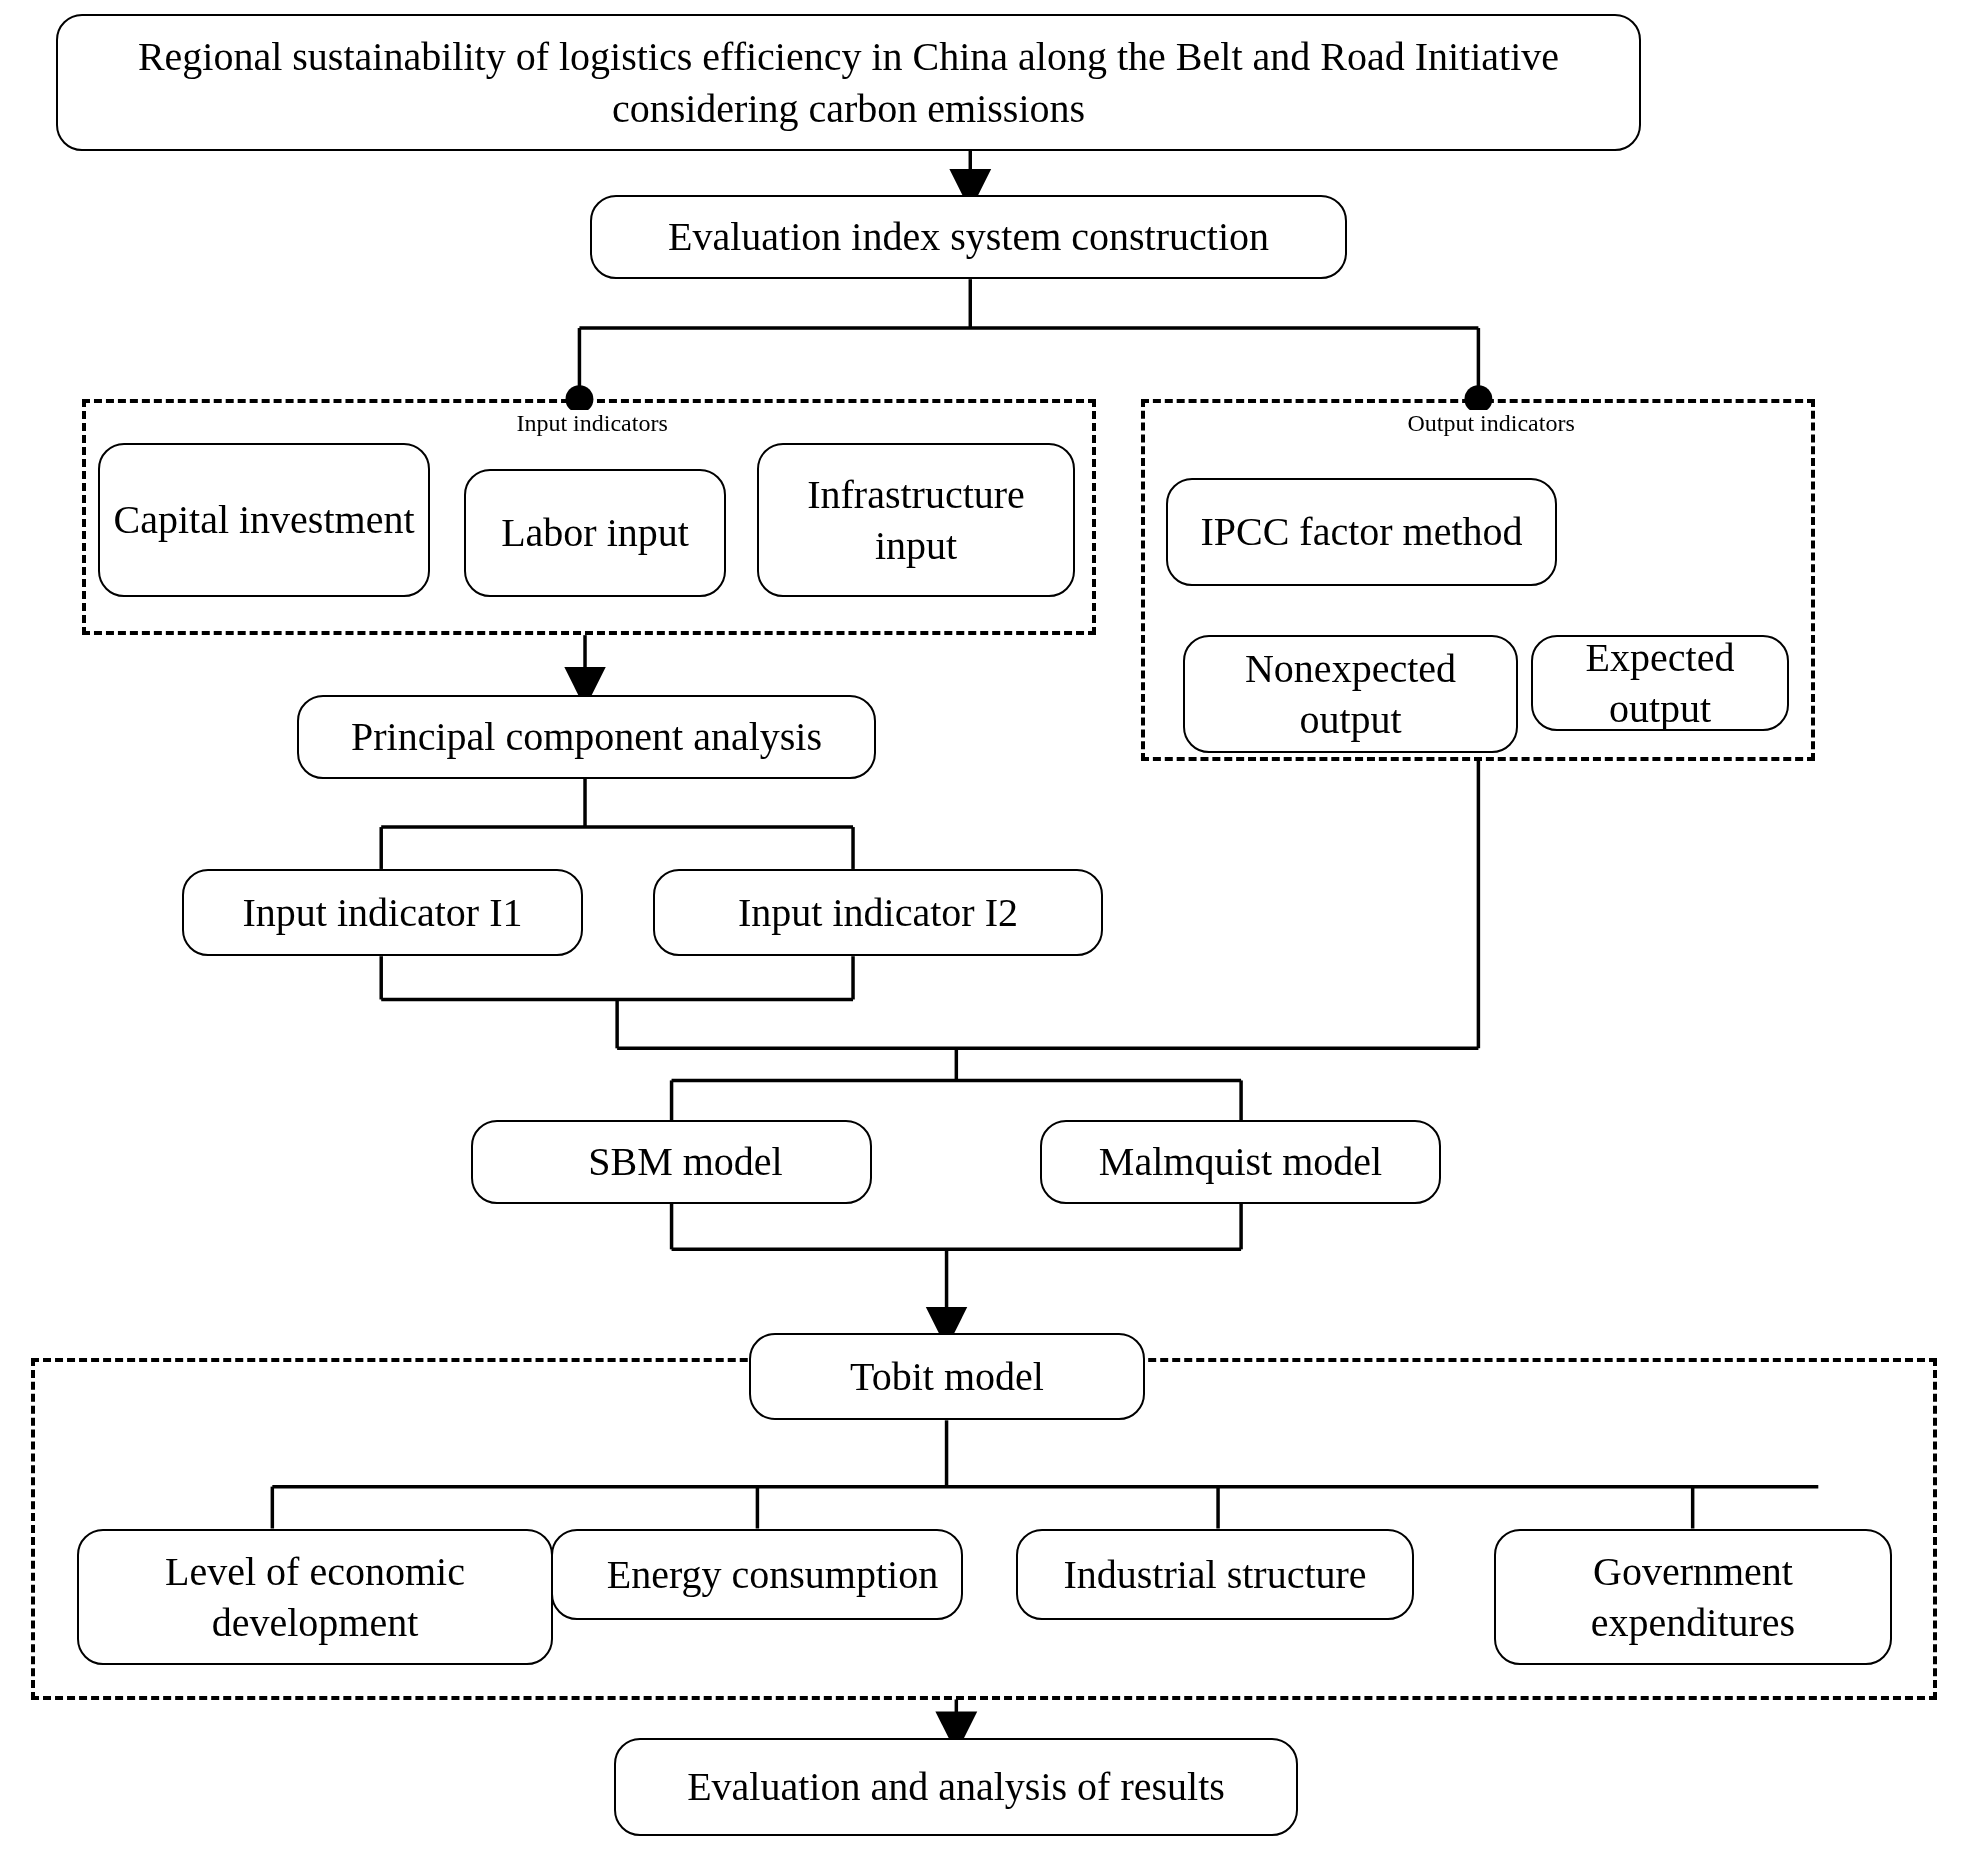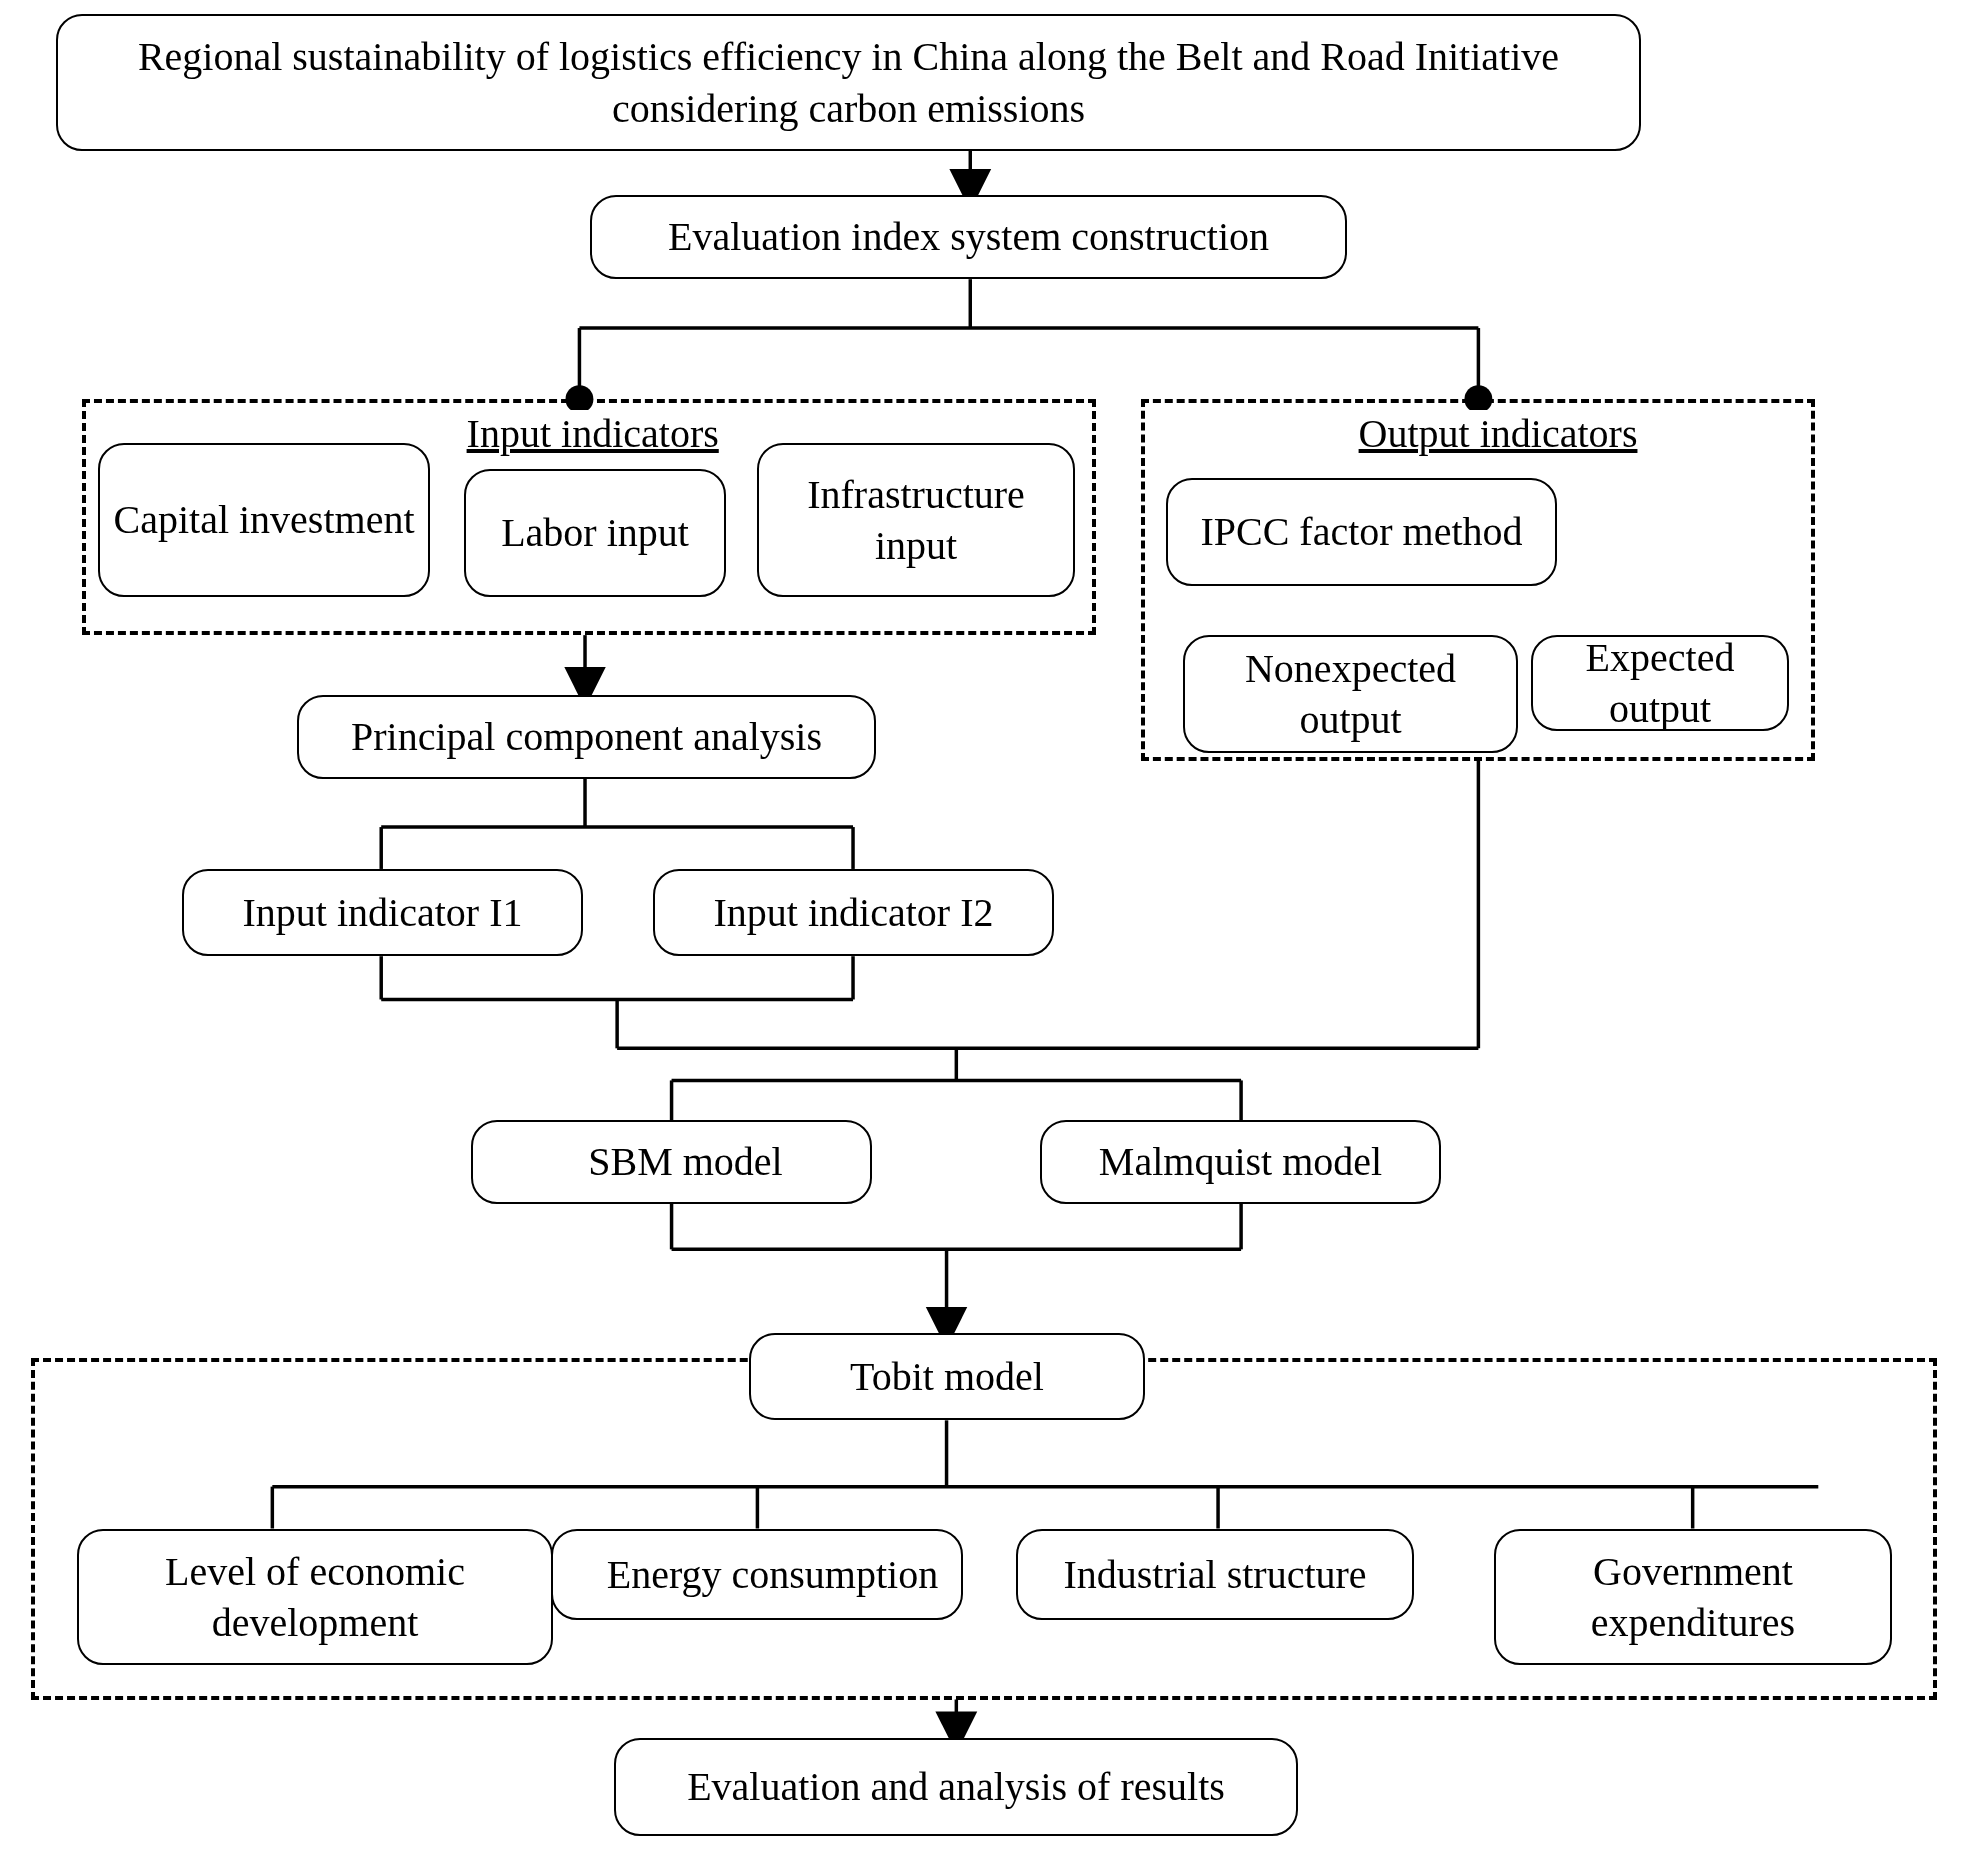--- a/index.html
+++ b/index.html
@@ -5,21 +5,21 @@
   html,body{margin:0;padding:0;background:#ffffff;}
   #stage{position:relative;width:1965px;height:1874px;background:#ffffff;
          font-family:"Liberation Serif","DejaVu Serif",serif;}
   svg#wires{position:absolute;left:0;top:0;width:1965px;height:1874px;}
   .node{position:absolute;box-sizing:border-box;border:2.8px solid #000;background:#fff;
         display:flex;align-items:center;justify-content:center;text-align:center;
         color:#000;line-height:1.28;padding:2.8px 7px;}
   .dashgroup{position:absolute;box-sizing:border-box;border:4.2px dashed #000;background:transparent;}
   .grouplabel{position:absolute;color:#000;text-align:center;white-space:nowrap;background:#fff;padding:0 5.6px;}
   .f58{font-size:40px;border-radius:26px;}
-  .f46{font-size:40px;text-decoration:underline;}
+  .f46{font-size:24px;}
 </style>
 </head>
 <body>
 
 <div id="stage">
 
   <svg id="wires" viewBox="0 0 2815 2685">
     <defs>
       <marker id="ah" markerWidth="14" markerHeight="14" refX="6" refY="7" orient="auto" markerUnits="strokeWidth">
         <path d="M0,1 L12,7 L0,13 z" fill="#000"></path>
@@ -89,21 +89,21 @@
   <div class="node f58" style="left:464px;top:469px;width:262px;height:128px;">Labor input</div>
   <div class="node f58" style="left:757px;top:443px;width:318px;height:154px;">Infrastructure input</div>
 
   <div class="node f58" style="left:1166px;top:478px;width:391px;height:108px;">IPCC factor method</div>
   <div class="node f58" style="left:1183px;top:635px;width:335px;height:118px;">Nonexpected output</div>
   <div class="node f58" style="left:1531px;top:635px;width:258px;height:96px;">Expected output</div>
 
   <div class="node f58" style="left:297px;top:695px;width:579px;height:84px;">Principal component analysis</div>
 
   <div class="node f58" style="left:182px;top:869px;width:401px;height:87px;">Input indicator I1</div>
-  <div class="node f58" style="left:653px;top:869px;width:401px;height:87px;">Input indicator I2</div>
+  <div class="node f58" style="left:653px;top:869px;width:450px;height:87px;">Input indicator I2</div>
 
   <div class="node f58" style="left:471px;top:1120px;width:401px;height:84px;padding-left:35px;">SBM model</div>
   <div class="node f58" style="left:1040px;top:1120px;width:401px;height:84px;">Malmquist model</div>
 
   <div class="node f58" style="left:749px;top:1333px;width:396px;height:87px;">Tobit model</div>
 
   <div class="node f58" style="left:77px;top:1529px;width:476px;height:136px;">Level of economic development</div>
   <div class="node f58" style="left:551px;top:1529px;width:412px;height:91px;padding-left:38px;">Energy consumption</div>
   <div class="node f58" style="left:1016px;top:1529px;width:398px;height:91px;">Industrial structure</div>
   <div class="node f58" style="left:1494px;top:1529px;width:398px;height:136px;">Government expenditures</div>

